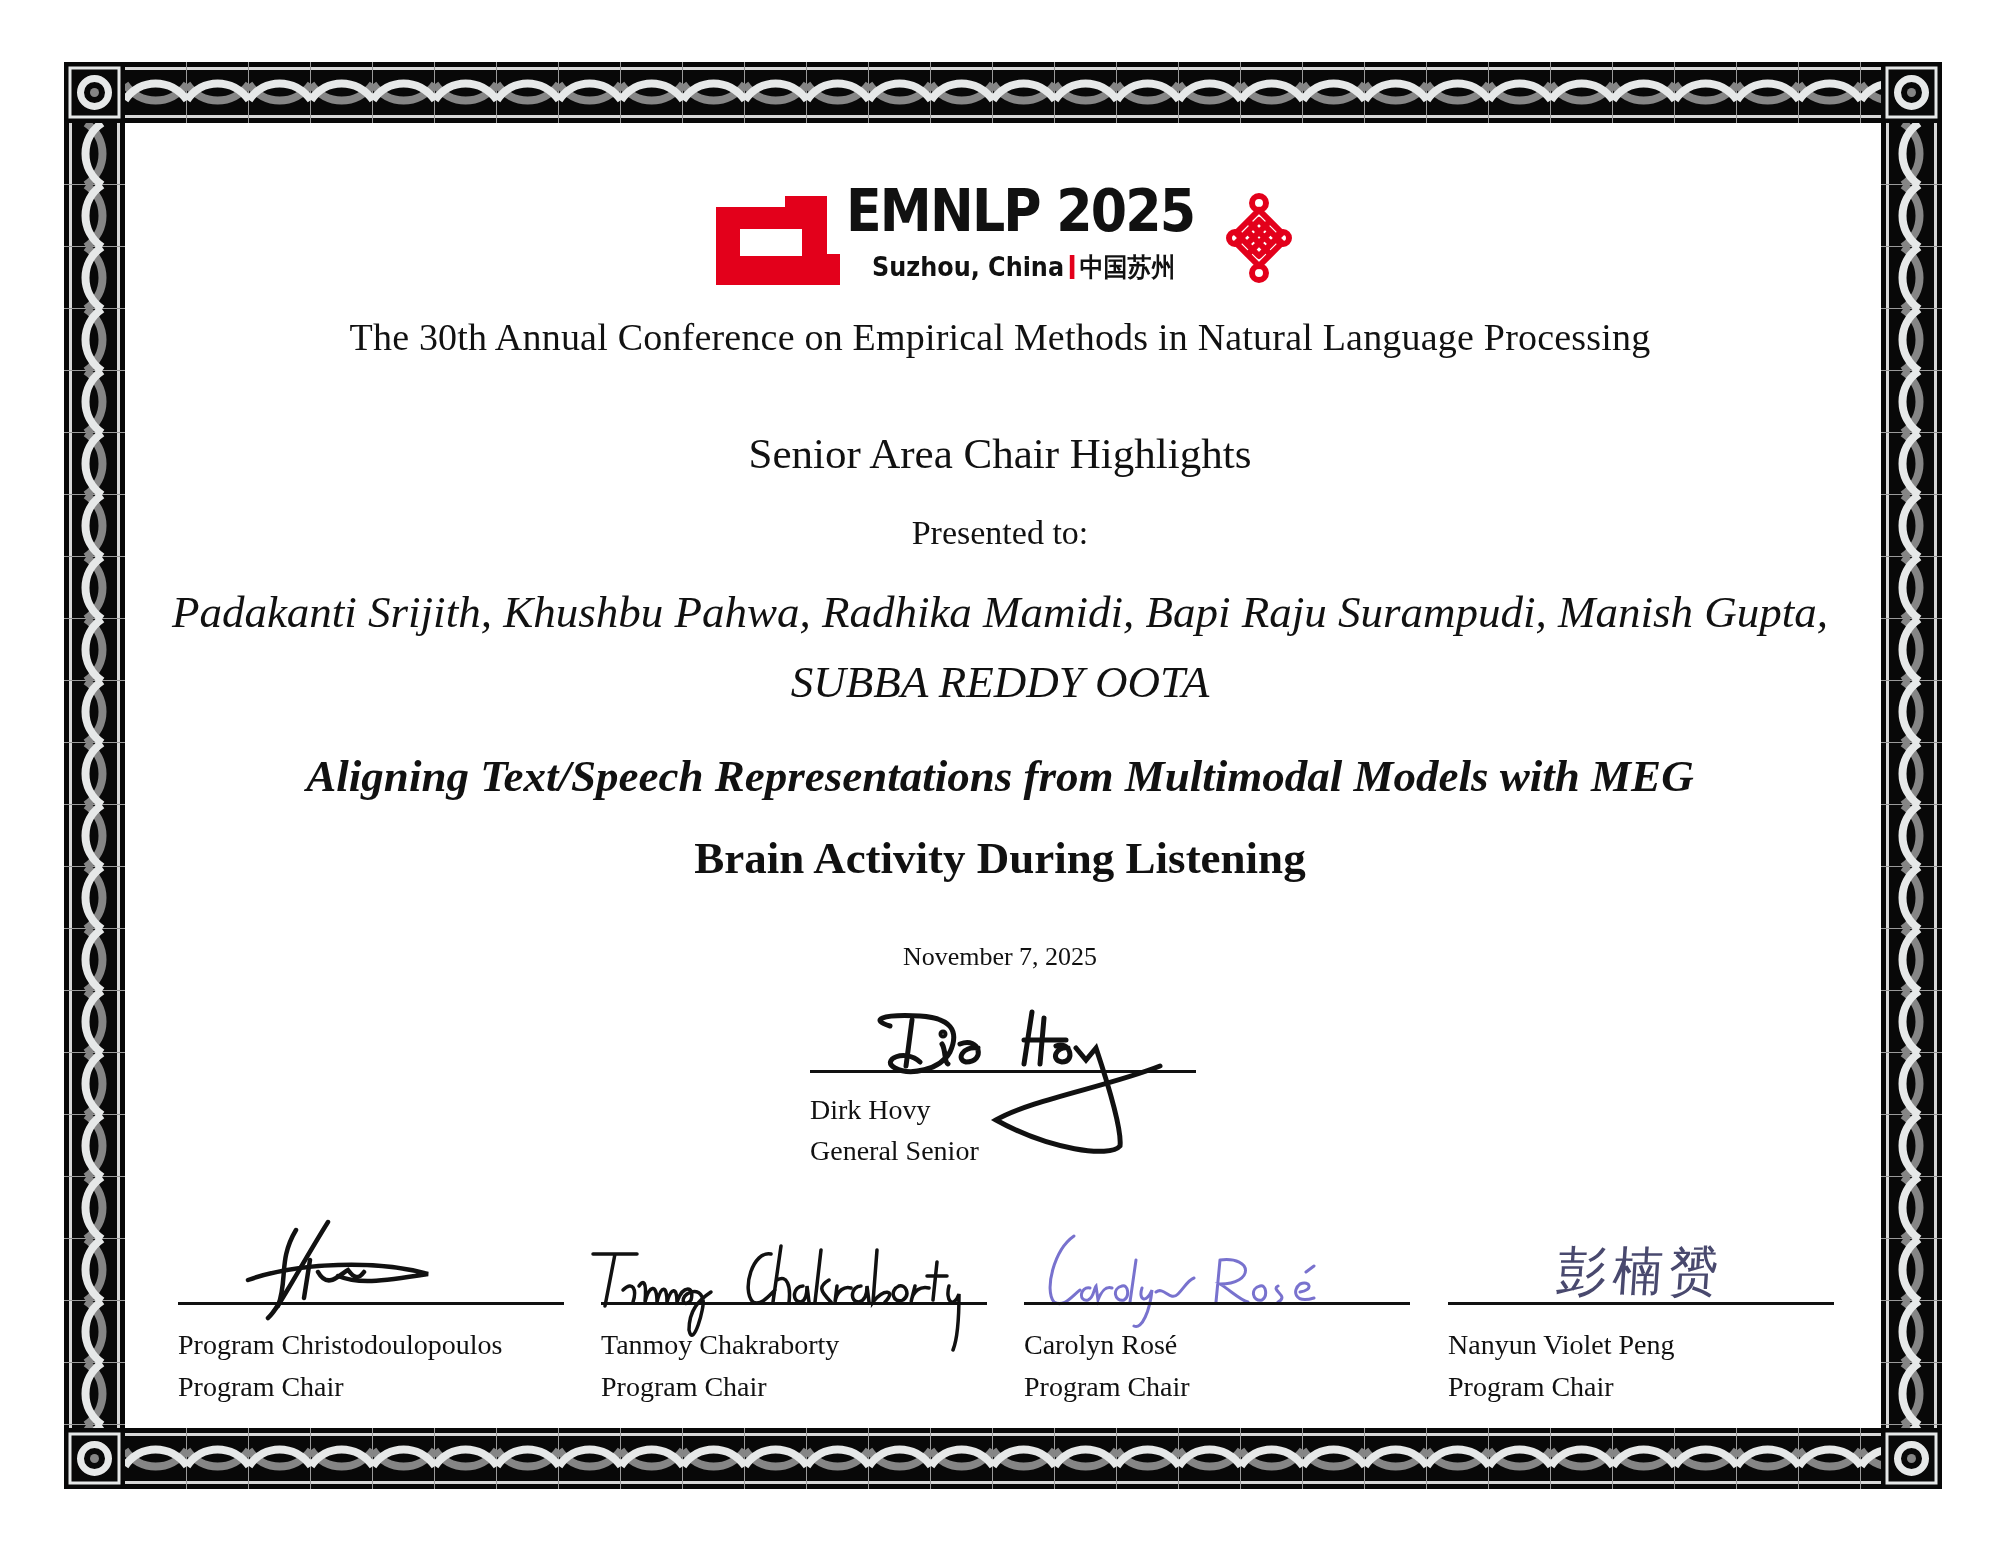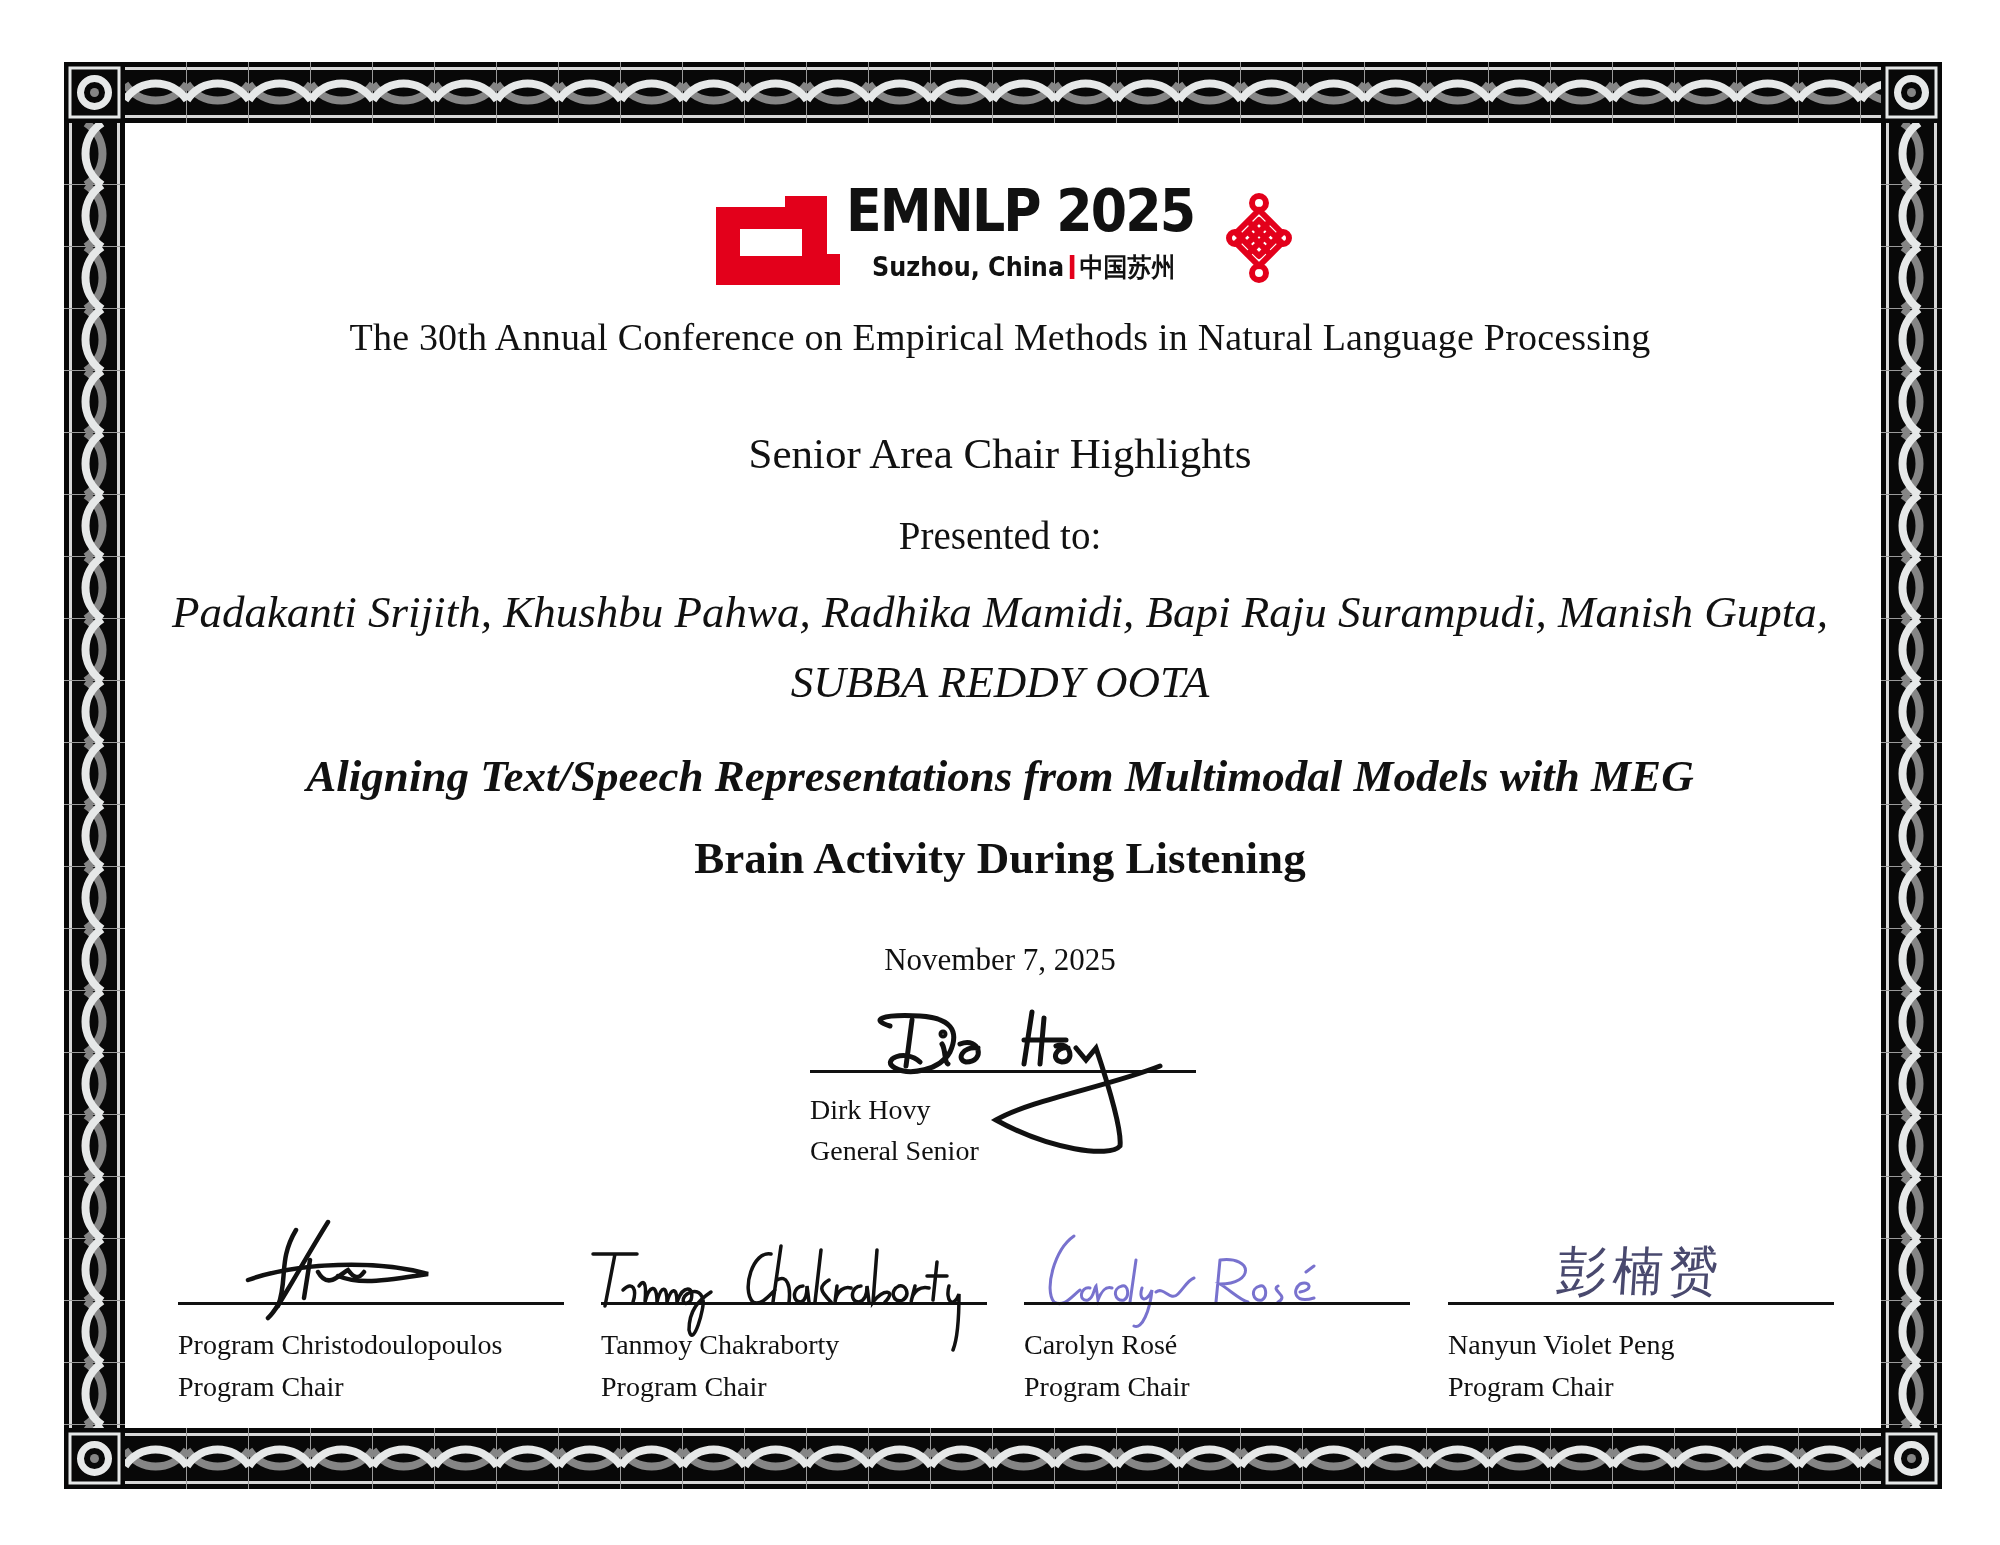--- a/index.html
+++ b/index.html
@@ -22,26 +22,26 @@
   .logo { position:absolute; left:716px; top:188px; width:600px; height:100px; }
   .logo-mark { position:absolute; left:0; top:0; }
   .logo-title { position:absolute; left:130px; top:-6px; font-family:"DejaVu Sans", sans-serif; font-weight:bold; font-size:58px; letter-spacing:-2px; color:#111; line-height:1; transform:scaleX(0.9); transform-origin:left top; }
   .logo-sub { position:absolute; left:156px; top:66px; font-family:"DejaVu Sans", sans-serif; font-size:26px; font-weight:bold; color:#111; line-height:1; transform:scaleX(0.92); transform-origin:left top; white-space:nowrap; }
   .logo-bar { display:inline-block; width:5px; height:24px; background:#e3001b; vertical-align:-3px; margin:0 6px 0 6px; }
   .logo-knot { position:absolute; left:510px; top:4px; }
 
   .center-text { position:absolute; left:0; width:2000px; text-align:center; white-space:nowrap; line-height:1; }
   .conf { top:318px; font-size:38px; letter-spacing:0.2px; }
   .award { top:432px; font-size:43px; font-weight:normal; }
-  .presented { top:516px; font-size:39px; }
+  .presented { top:516px; font-size:34px; }
   .names { top:590px; font-size:45px; font-style:italic; }
   .names2 { top:660px; font-size:45px; font-style:italic; }
   .paper1 { top:754px; font-size:45px; font-weight:bold;font-style:italic; }
   .paper2 { top:836px; font-size:45px; font-weight:bold; }
-  .date { top:944px; font-size:31px; }
+  .date { top:944px; font-size:26px; }
 
   
   .sig-block { position:absolute; text-align:center; }
   .sig-line { position:absolute; height:3px; background:#111; }
   .sig-name, .sig-role { position:absolute; left:0; width:100%; text-align:left; font-size:28px; white-space:nowrap; line-height:1; }
   .sig-svg { position:absolute; overflow:visible; }
 </style>
 </head>
 <body>
 

